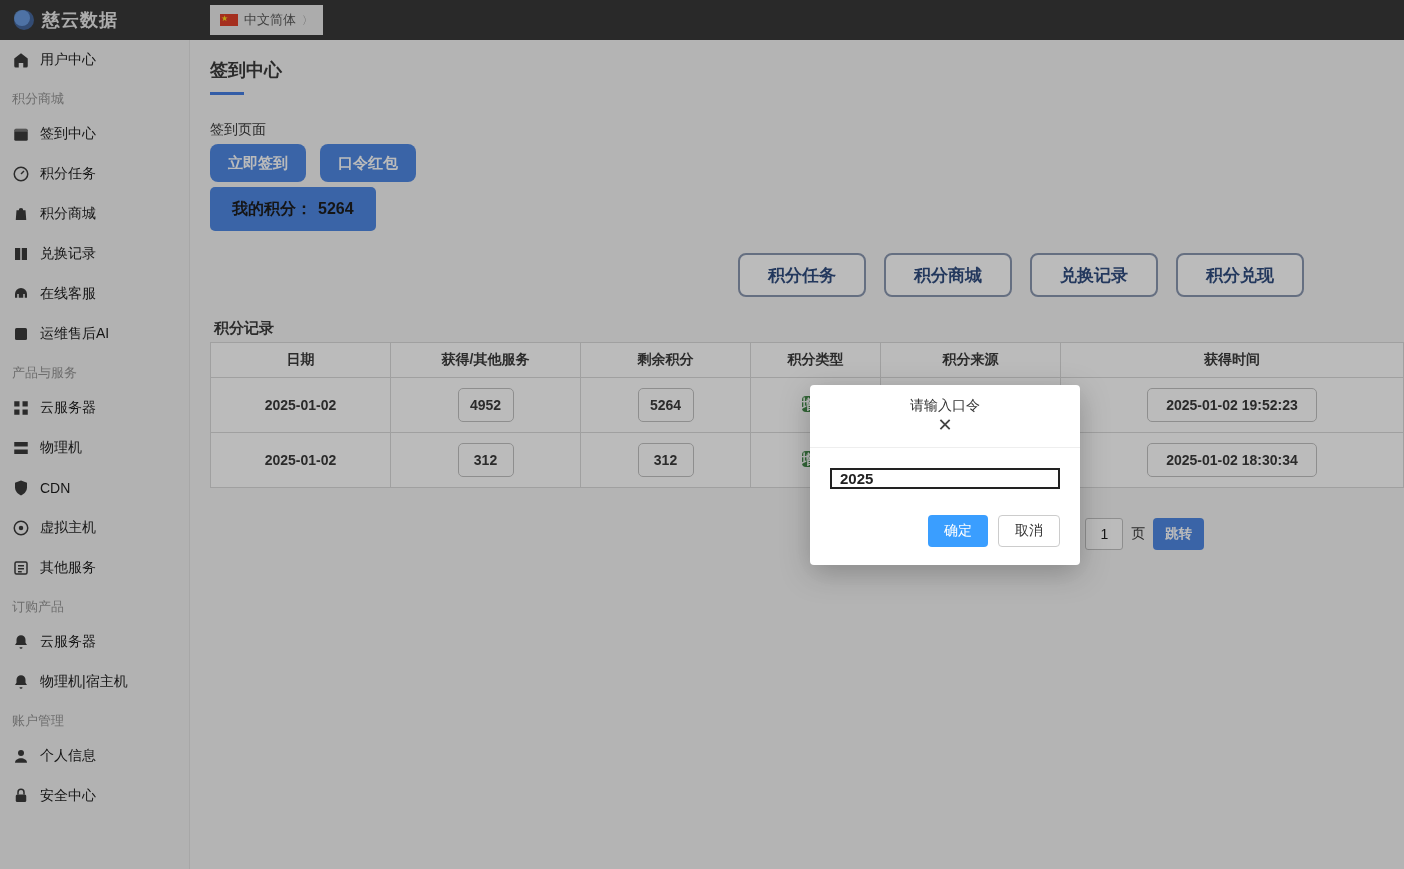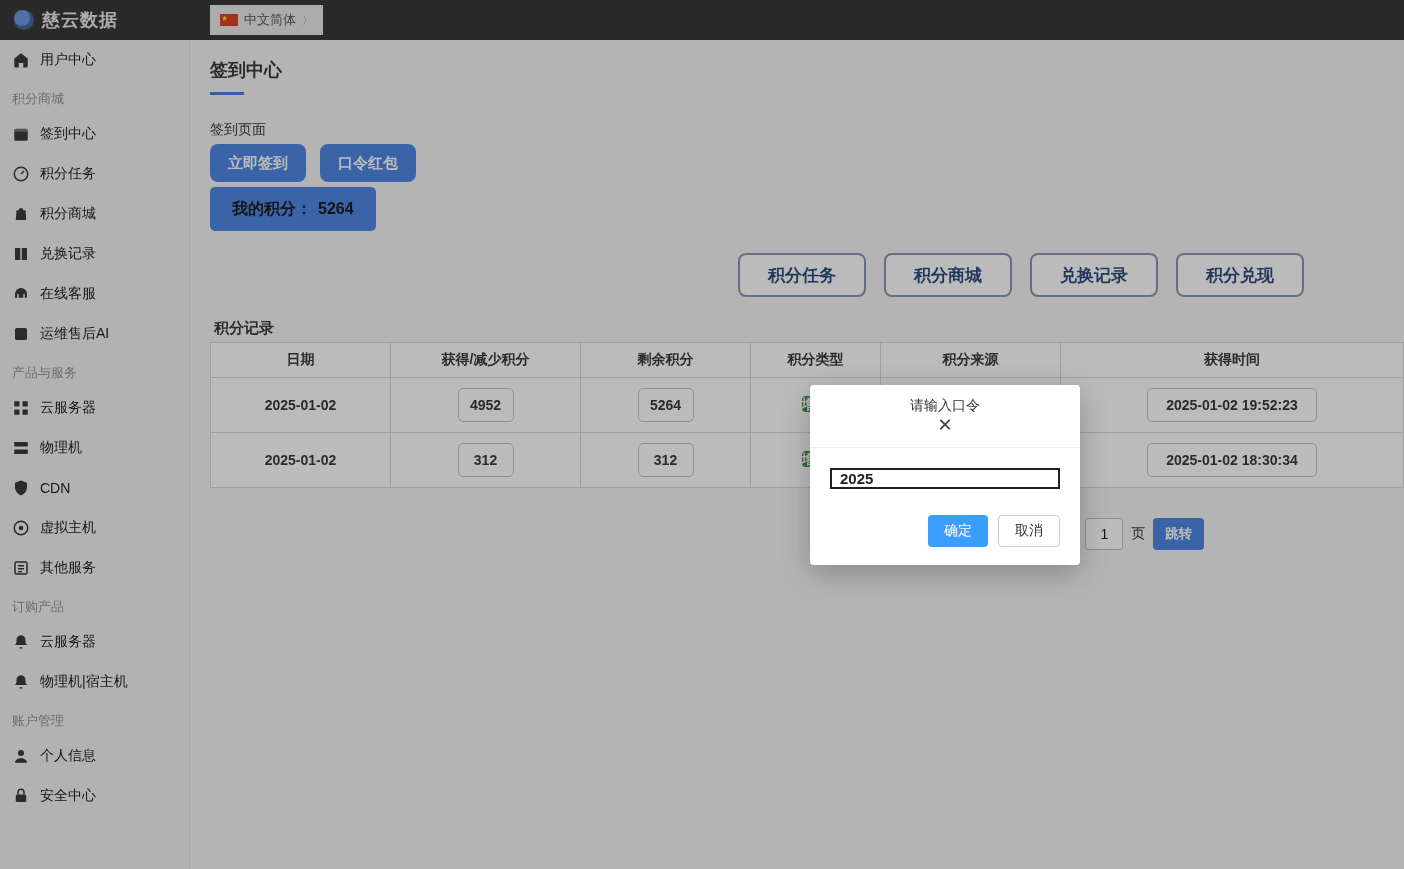--- a/index.html
+++ b/index.html
@@ -500,21 +500,21 @@
       <button class="btn btn-outline-blue">兑换记录</button>
       <button class="btn btn-outline-blue">积分兑现</button>
     </div>
 
     <div class="records-section">
       <div class="records-title">积分记录</div>
       <table class="records">
         <thead>
           <tr>
             <th style="width:180px">日期</th>
-            <th style="width:190px">获得/减少积分</th>
+            <th style="width:190px">获得/其他服务</th>
             <th style="width:170px">剩余积分</th>
             <th style="width:130px">积分类型</th>
             <th style="width:180px">积分来源</th>
             <th>获得时间</th>
           </tr>
         </thead>
         <tbody id="records-body">
             <tr>
               <td>2025-01-02</td>
               <td><span class="chip">4952</span></td>

